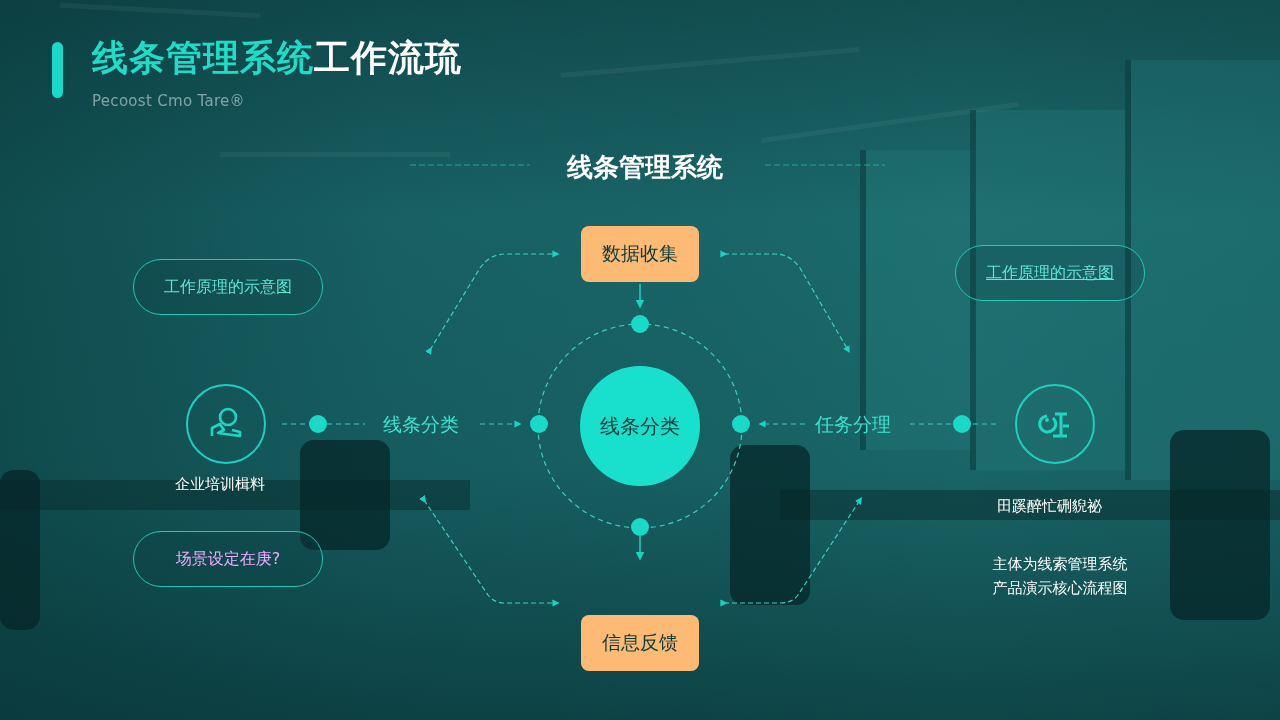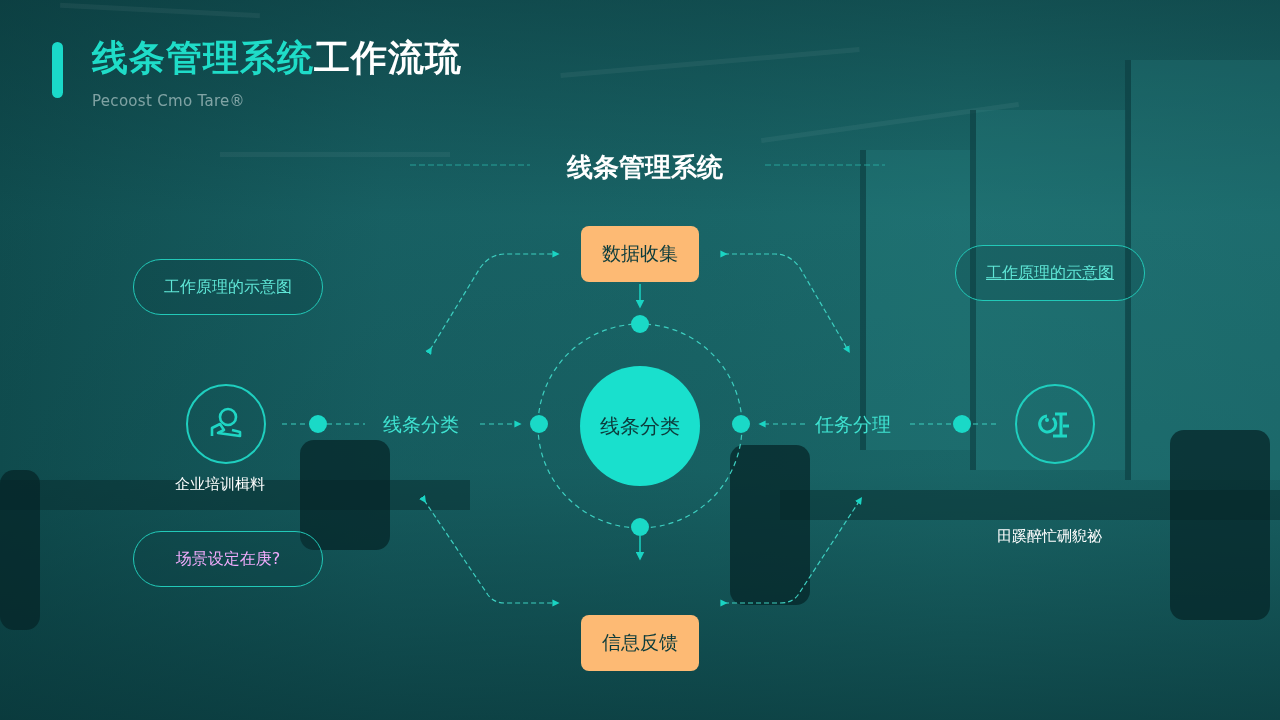--- a/index.html
+++ b/index.html
@@ -136,15 +136,17 @@
 <div class="pill white" style="left:133px;top:531px;">场景设定在庚?</div>
 
 <div class="pill cyan" style="left:955px;top:245px;text-decoration:underline;">工作原理的示意图</div>
 <div class="icon-circle" style="left:1015px;top:384px;">
   <svg width="44" height="44" viewBox="0 0 44 44">
     <path d="M14 14 A8 8 0 1 0 20 16" fill="none" stroke="#1fd6c4" stroke-width="3"></path>
     <circle cx="14" cy="18" r="2" fill="#1fd6c4"></circle>
     <path d="M22 12 L34 12 M28 12 L28 34 M20 34 L34 34 M30 24 L36 24" fill="none" stroke="#1fd6c4" stroke-width="3"></path>
   </svg>
 </div>
-<div class="caption" style="left:997px;top:497px;margin-top:30px;">田蹊醉忙硎貎祕</div>
+<div class="caption" style="left:997px;top:497px;">田蹊醉忙硎貎祕</div>
 <div class="desc" style="left:975px;top:552px;width:170px;">
+  <div>主体为线索管理系统</div>
+  <div>产品演示核心流程图</div>
 </div>
 
 </body></html>

